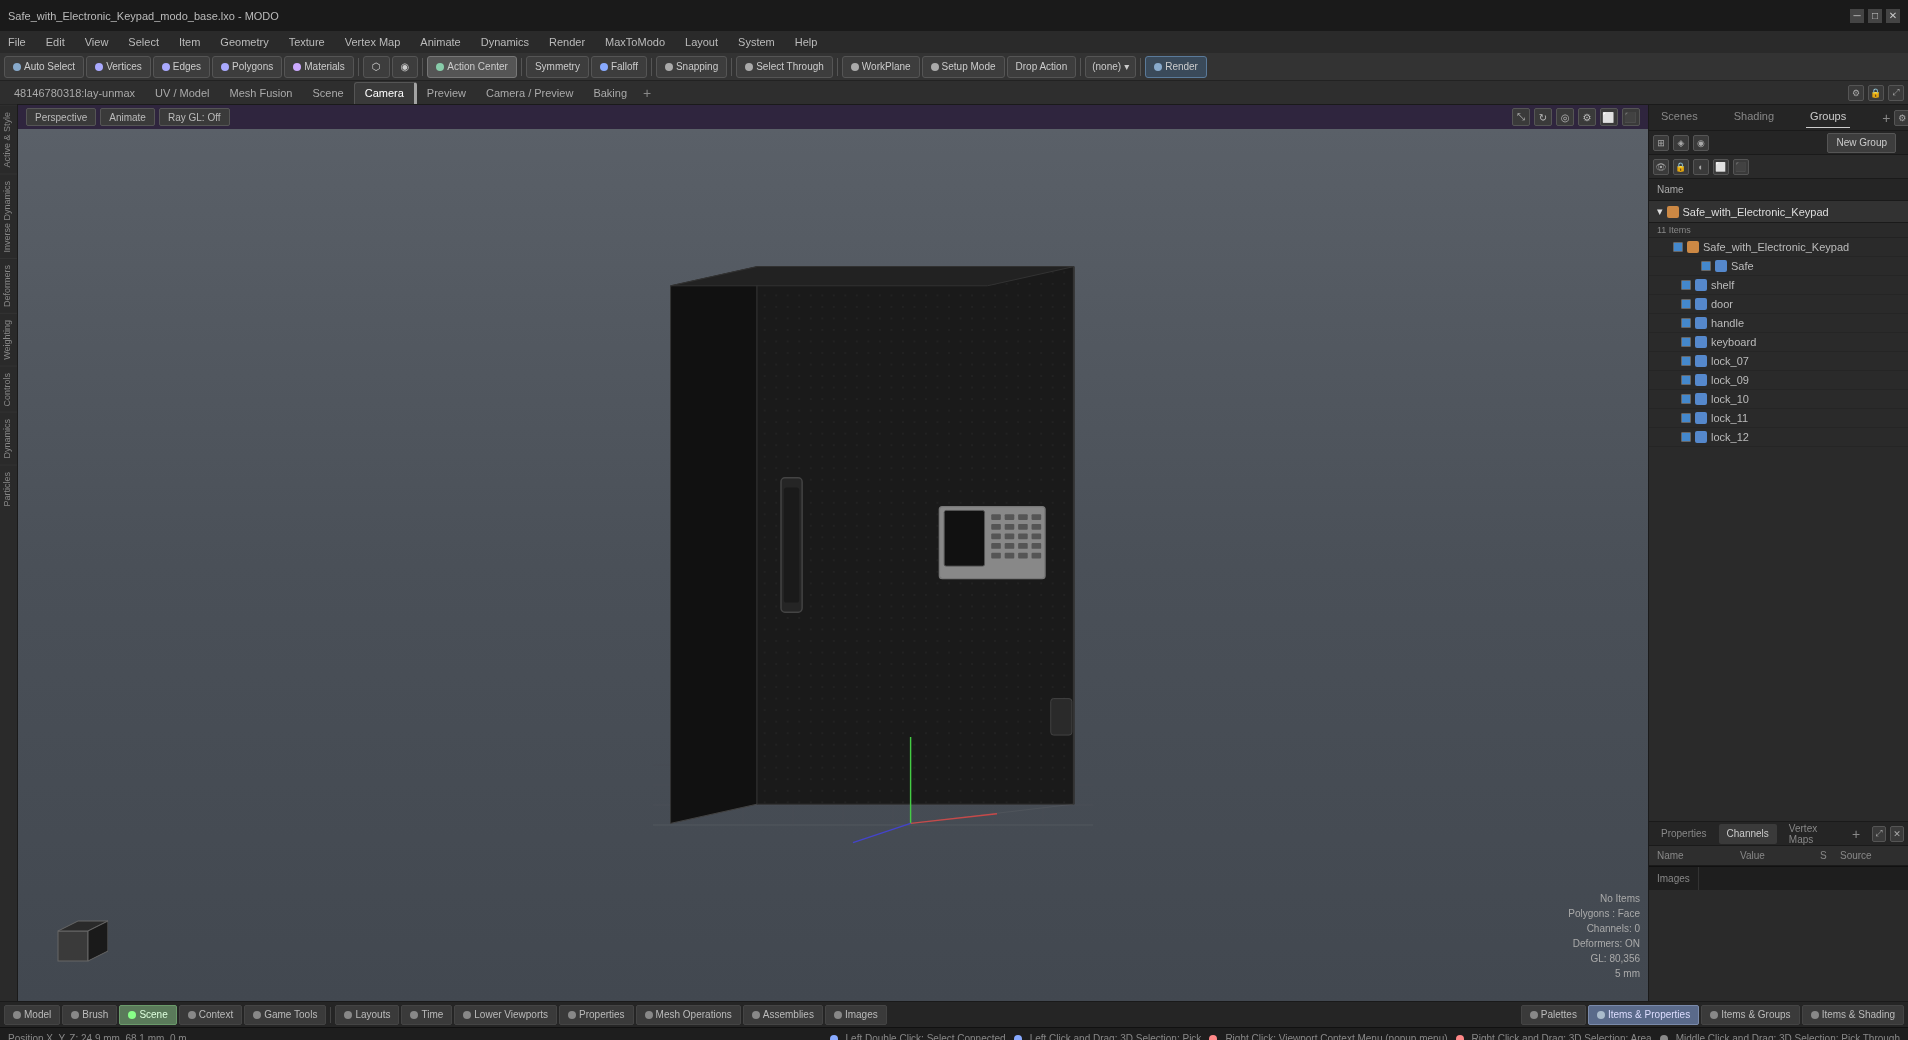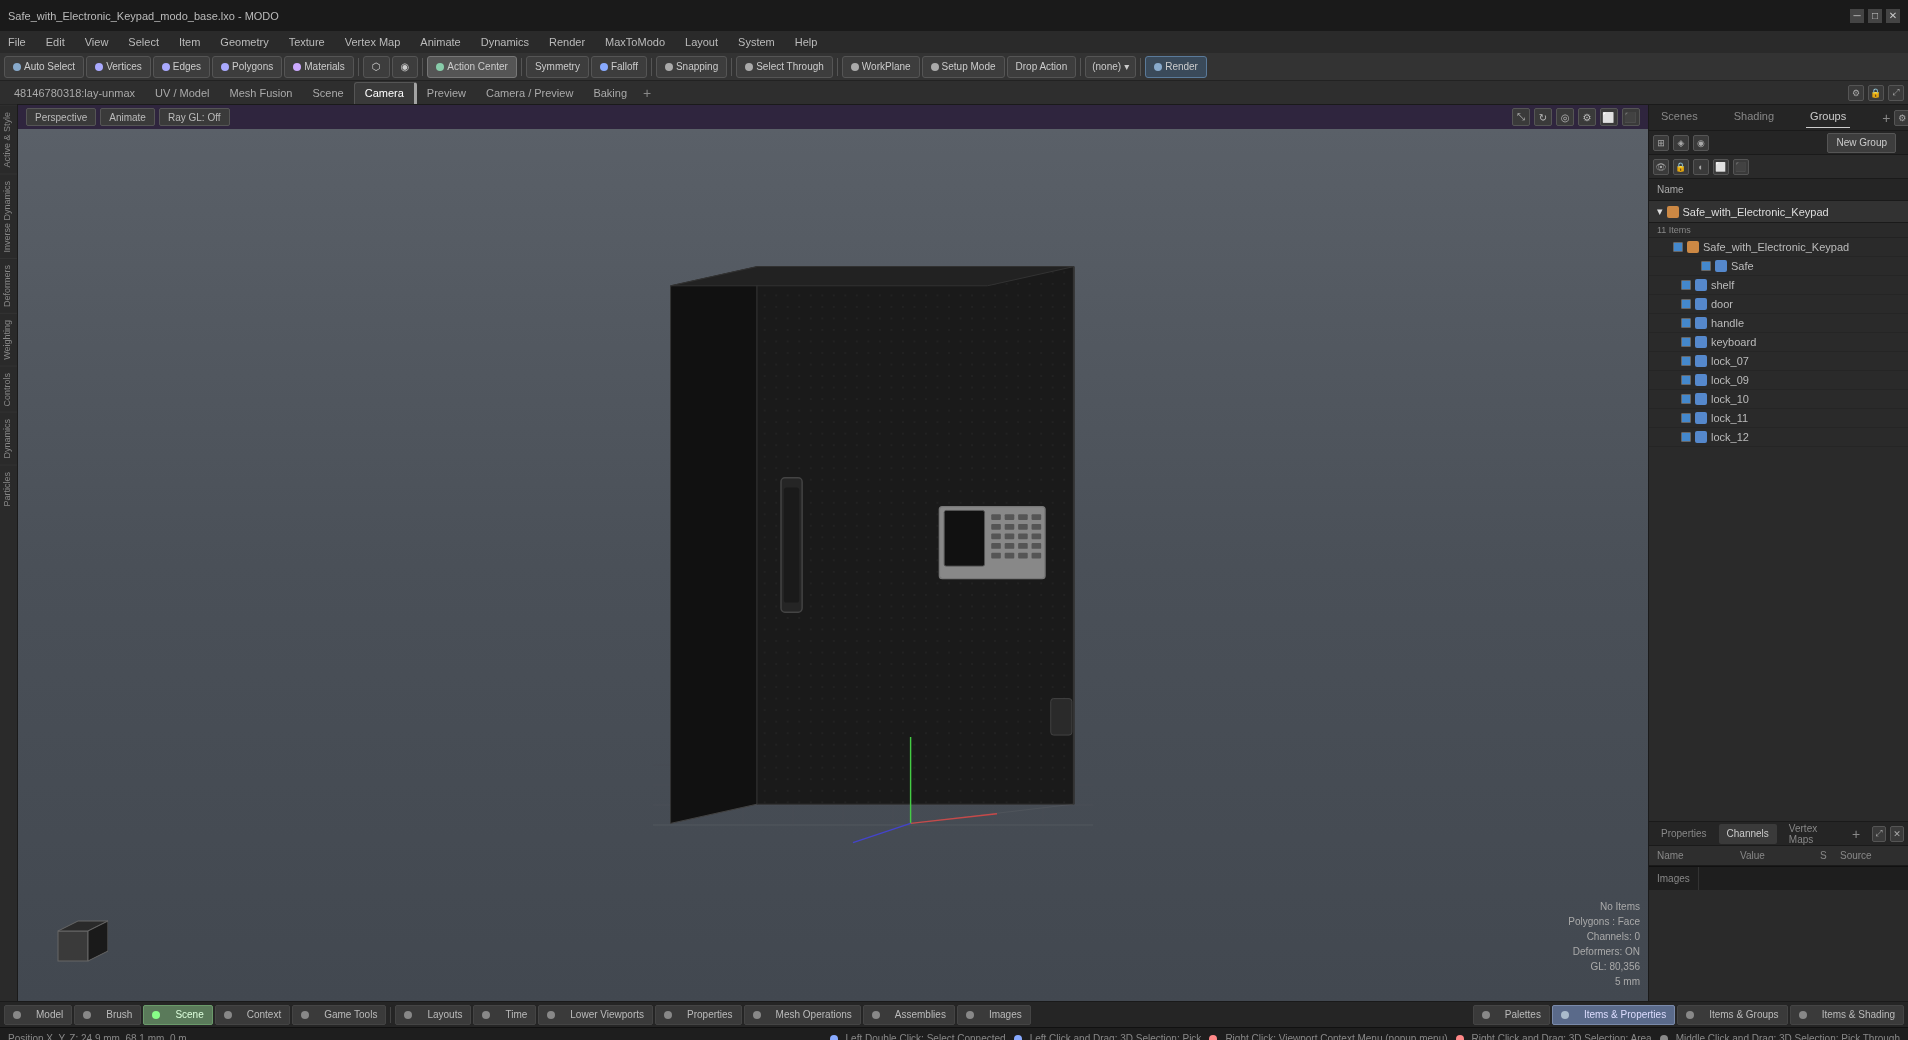--- a/index.html
+++ b/index.html
@@ -238,21 +238,21 @@
       position: relative;
       width: 480px;
       height: 600px;
       margin-top: -40px;
       margin-left: 40px;
     }
 
     
     #viewport-info {
       position: absolute;
-      bottom: 12px;
+      bottom: 20px;
       right: 8px;
       text-align: right;
       font-size: 10px;
       color: #aaa;
       line-height: 1.5;
     }
 
     
     #right-panel {
       width: 260px;
@@ -458,21 +458,21 @@
       height: 20px;
       padding: 0 8px;
       background: #3a3a3a;
       border: 1px solid #444;
       border-radius: 2px;
       color: #bbb;
       font-size: 10px;
       cursor: pointer;
       display: flex;
       align-items: center;
-      gap: 15px;
+      gap: 3px;
       white-space: nowrap;
     }
     .bottom-btn.active {
       background: #5a7a5a;
       border-color: #6a9a6a;
       color: #dfd;
     }
     .bottom-btn.active2 {
       background: #5a6a8a;
       border-color: #7a8aaa;

